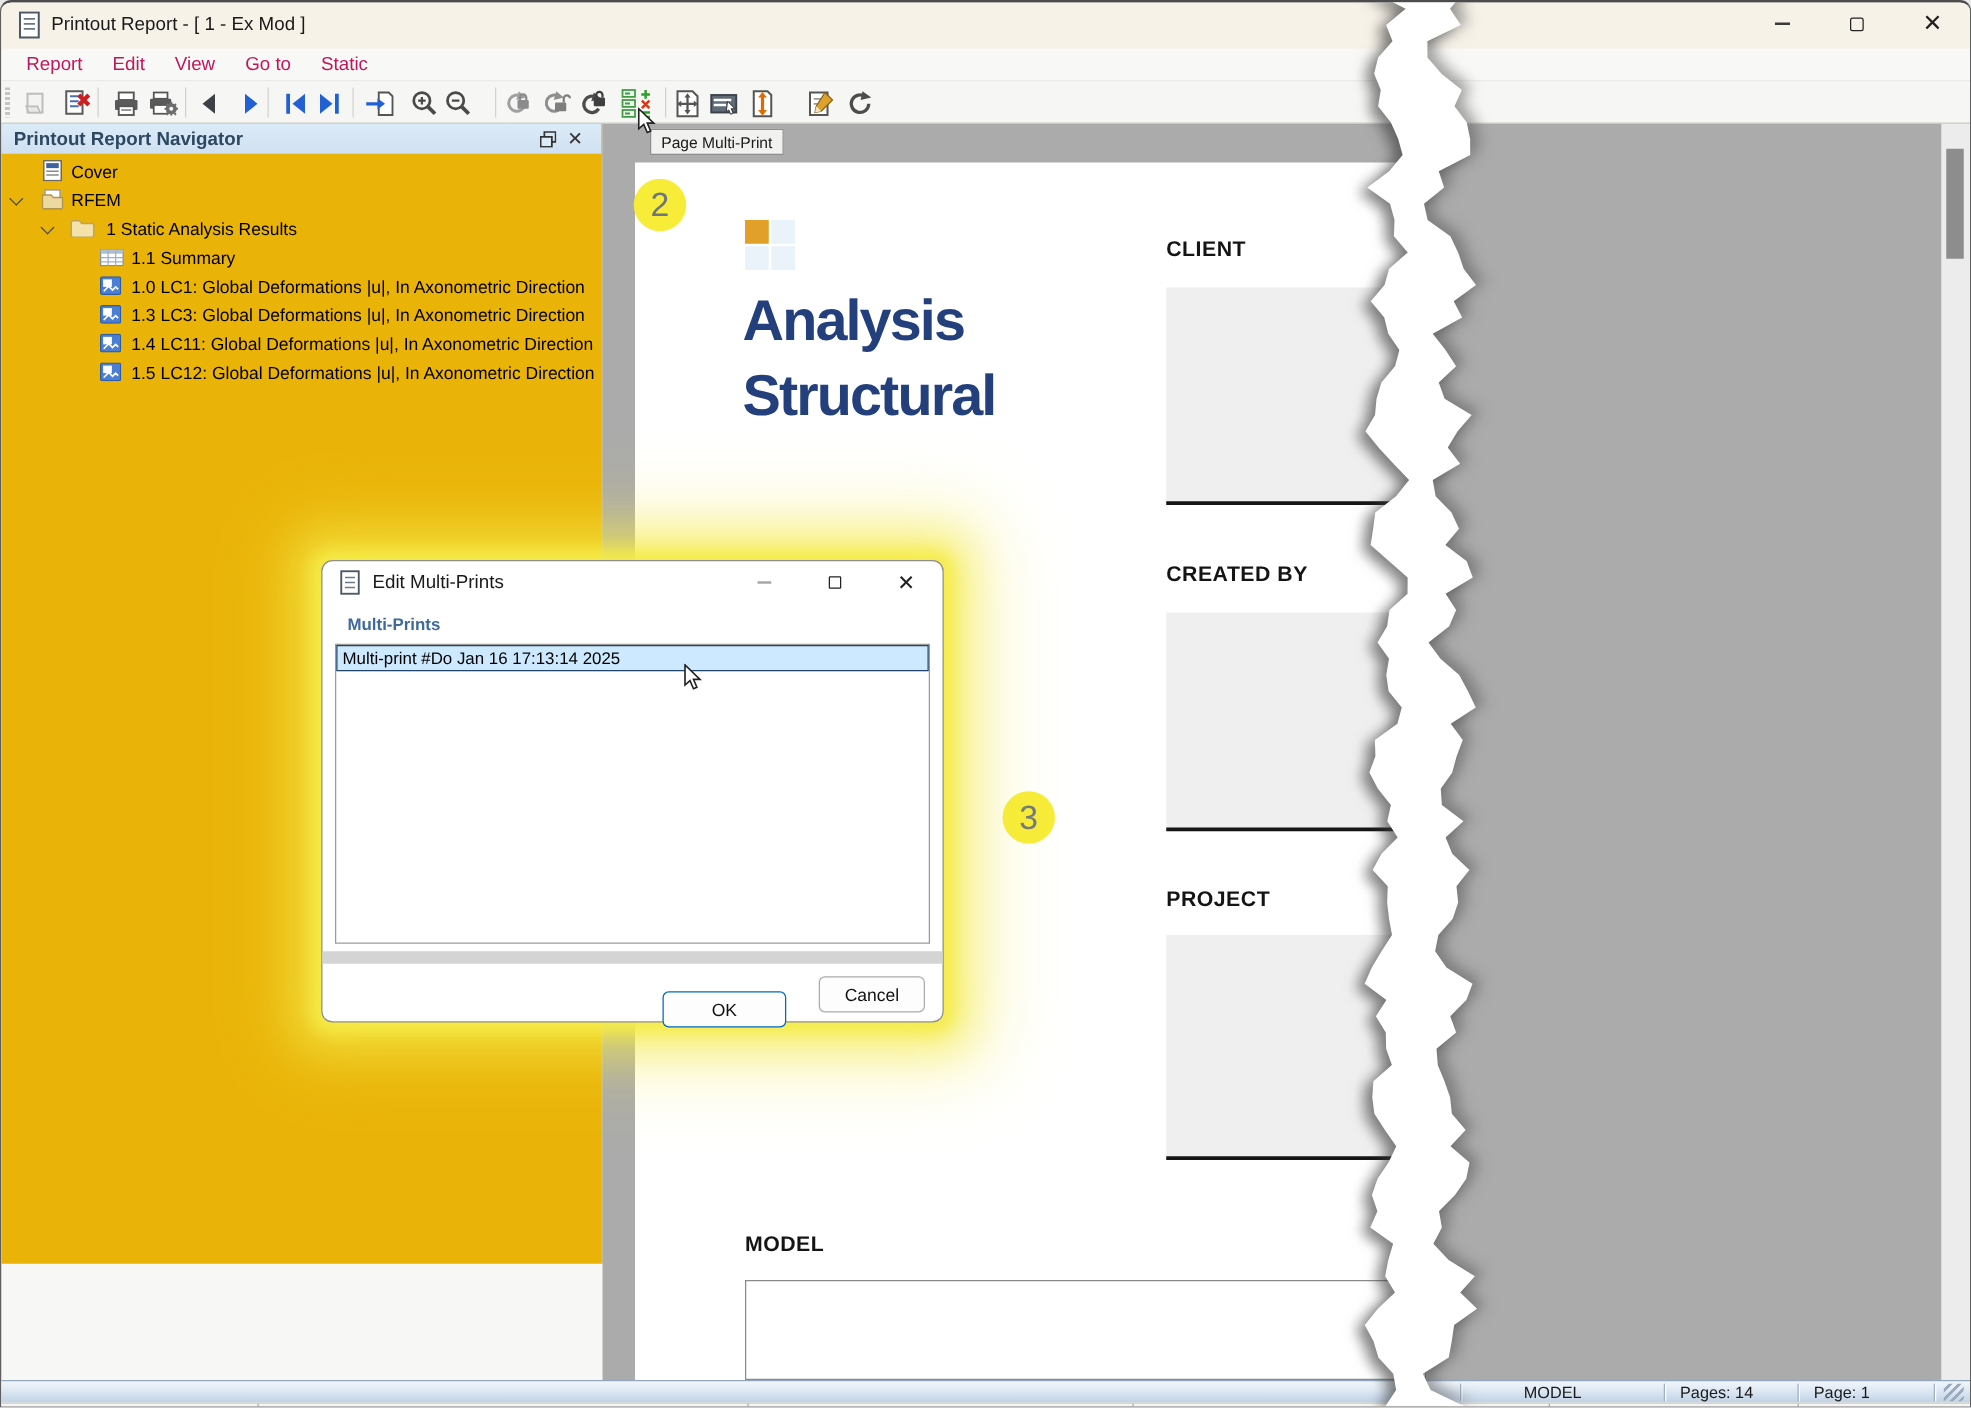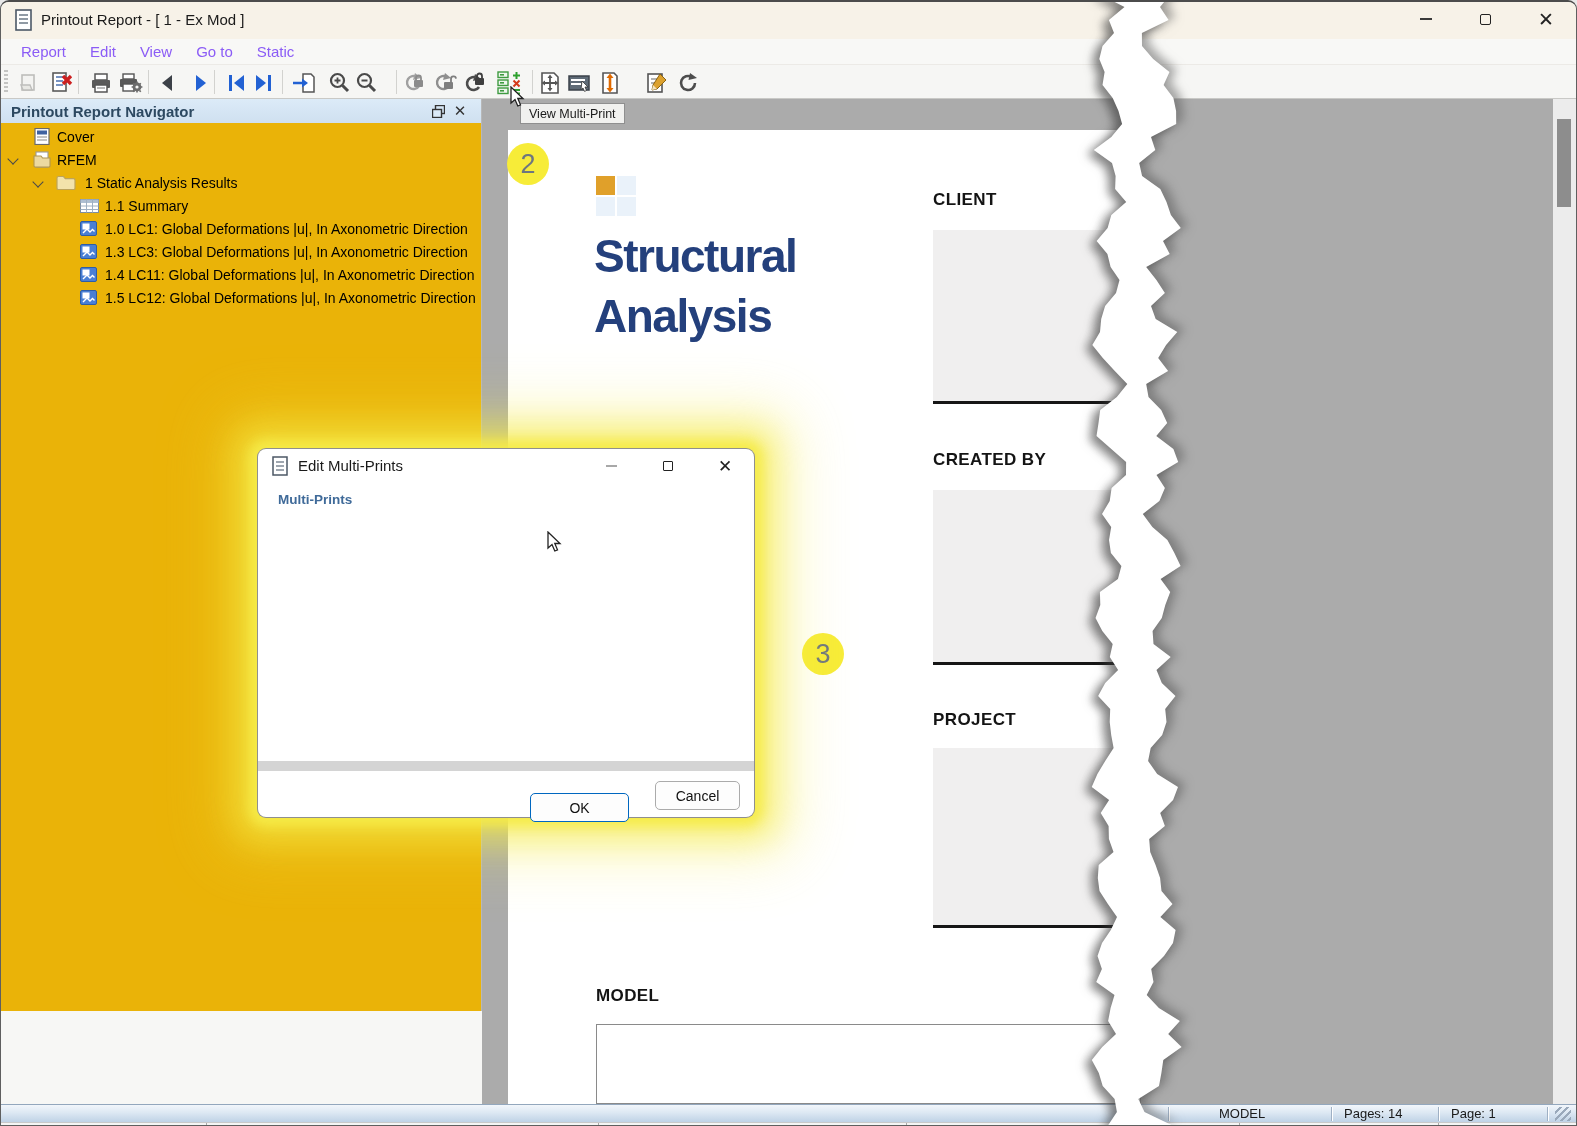--- a/index.html
+++ b/index.html
@@ -9,21 +9,21 @@
   
   .titlebar{position:absolute;left:0;top:0;width:100%;height:37px;background:#f7f2e8;}
   .title-text{position:absolute;left:40px;top:9px;font-size:15px;color:#1a1a1a;}
   .doc-icon{position:absolute;left:14px;top:7px;}
   .capbtn{position:absolute;top:0;width:46px;height:34px;display:flex;align-items:center;justify-content:center;color:#222;}
   .cap-min{left:1402px;} .cap-max{left:1461px;} .cap-close{left:1522px;font-size:19px;}
   .cap-min .dash{width:12px;height:2px;background:#3a3a3a;}
   .cap-max .sq{width:11px;height:11px;border:1.6px solid #222;border-radius:2px;}
   
   .menubar{position:absolute;left:0;top:37px;width:100%;height:25px;background:#f8f8f6;display:flex;align-items:center;padding-left:8px;}
-  .menu-item{padding:10px 12px;font-size:15px;color:#8b5cf6;}
+  .menu-item{padding:10px 12px;font-size:15px;color:#be185d;}
   
   .toolbar{position:absolute;left:0;top:62px;width:100%;height:35px;background:#f6f6f4;border-top:1px solid #eceae6;border-bottom:1px solid #c9c9c6;}
   .tgrip{position:absolute;left:3px;top:5px;width:4px;height:24px;
          background:repeating-linear-gradient(to bottom,#c4c4c2 0 2px,transparent 2px 4px);}
   .tbtn{position:absolute;top:4px;width:26px;height:27px;display:flex;align-items:center;justify-content:center;}
   .tsep{position:absolute;top:5px;width:1px;height:24px;background:#d2d2cf;}
   .hl-multiprint{position:absolute;left:491px;top:59px;width:35px;height:37px;background:#efe88d;border-radius:4px;box-shadow:0 0 7px 4px #efe88d;}
   .dd-caret{position:absolute;left:625px;top:76px;width:0;height:0;border-left:5px solid transparent;border-right:5px solid transparent;border-top:6px solid #333;}
   
   .navigator{position:absolute;left:0;top:97px;width:481px;height:912px;background:#eab308;border-right:1px solid #b8b8b8;}
@@ -387,38 +387,38 @@
 
   <div class="reportview">
     <div class="page">
       <div class="logo">
         <div class="sq1"></div>
           <div></div>
           <div></div>
           <div></div>
       </div>
       <div class="page-title">
+        <div>Analysis</div>
         <div>Structural</div>
-        <div>Analysis</div>
       </div>
       <div class="sec-label" style="left:425px;top:60px">CLIENT</div>
       <div class="sec-box" style="left:425px;top:100px;width:210px;height:174px"></div>
       <div class="sec-label" style="left:425px;top:320px">CREATED BY</div>
       <div class="sec-box" style="left:425px;top:360px;width:210px;height:175px"></div>
       <div class="sec-label" style="left:425px;top:580px">PROJECT</div>
       <div class="sec-box" style="left:425px;top:618px;width:210px;height:180px"></div>
       <div class="sec-label" style="left:88px;top:856px">MODEL</div>
       <div class="model-box"></div>
     </div>
   </div>
 
   <div class="badge" style="left:506px;top:141px">2</div>
   <div class="badge" style="left:801px;top:631px">3</div>
 
-  <div class="tooltip">View Multi-Print</div>
+  <div class="tooltip">Page Multi-Print</div>
 
   <div class="dialog">
     <div class="dlg-titlebar">
       <span style="position:absolute;left:14px;top:7px">
         <svg width="17" height="21">
             <rect x="1" y="1" width="14" height="18" fill="#fff" stroke="#4c5866" stroke-width="1.5"></rect>
             <line x1="4" y1="6" x2="12" y2="6" stroke="#6b7886" stroke-width="1.3"></line>
             <line x1="4" y1="10" x2="12" y2="10" stroke="#6b7886" stroke-width="1.3"></line>
             <line x1="4" y1="14" x2="12" y2="14" stroke="#6b7886" stroke-width="1.3"></line>
           </svg>
@@ -426,20 +426,23 @@
       <span class="dlg-title">Edit Multi-Prints</span>
       <div class="dlg-cap dlg-min">
           <div class="dash"></div>
         </div>
       <div class="dlg-cap dlg-max">
           <div class="sq"></div>
         </div>
       <div class="dlg-cap dlg-close">✕</div>
     </div>
     <div class="dlg-group">Multi-Prints</div>
+    <div class="dlg-list">
+      <div class="dlg-item">Multi-print #Do Jan 16 17:13:14 2025</div>
+    </div>
     <div class="dlg-strip"></div>
     <div class="dlg-btn btn-ok">OK</div>
     <div class="dlg-btn btn-cancel">Cancel</div>
   </div>
 
   <div class="vscroll">
     <div class="vthumb"></div>
   </div>
 
   <div class="statusbar">

